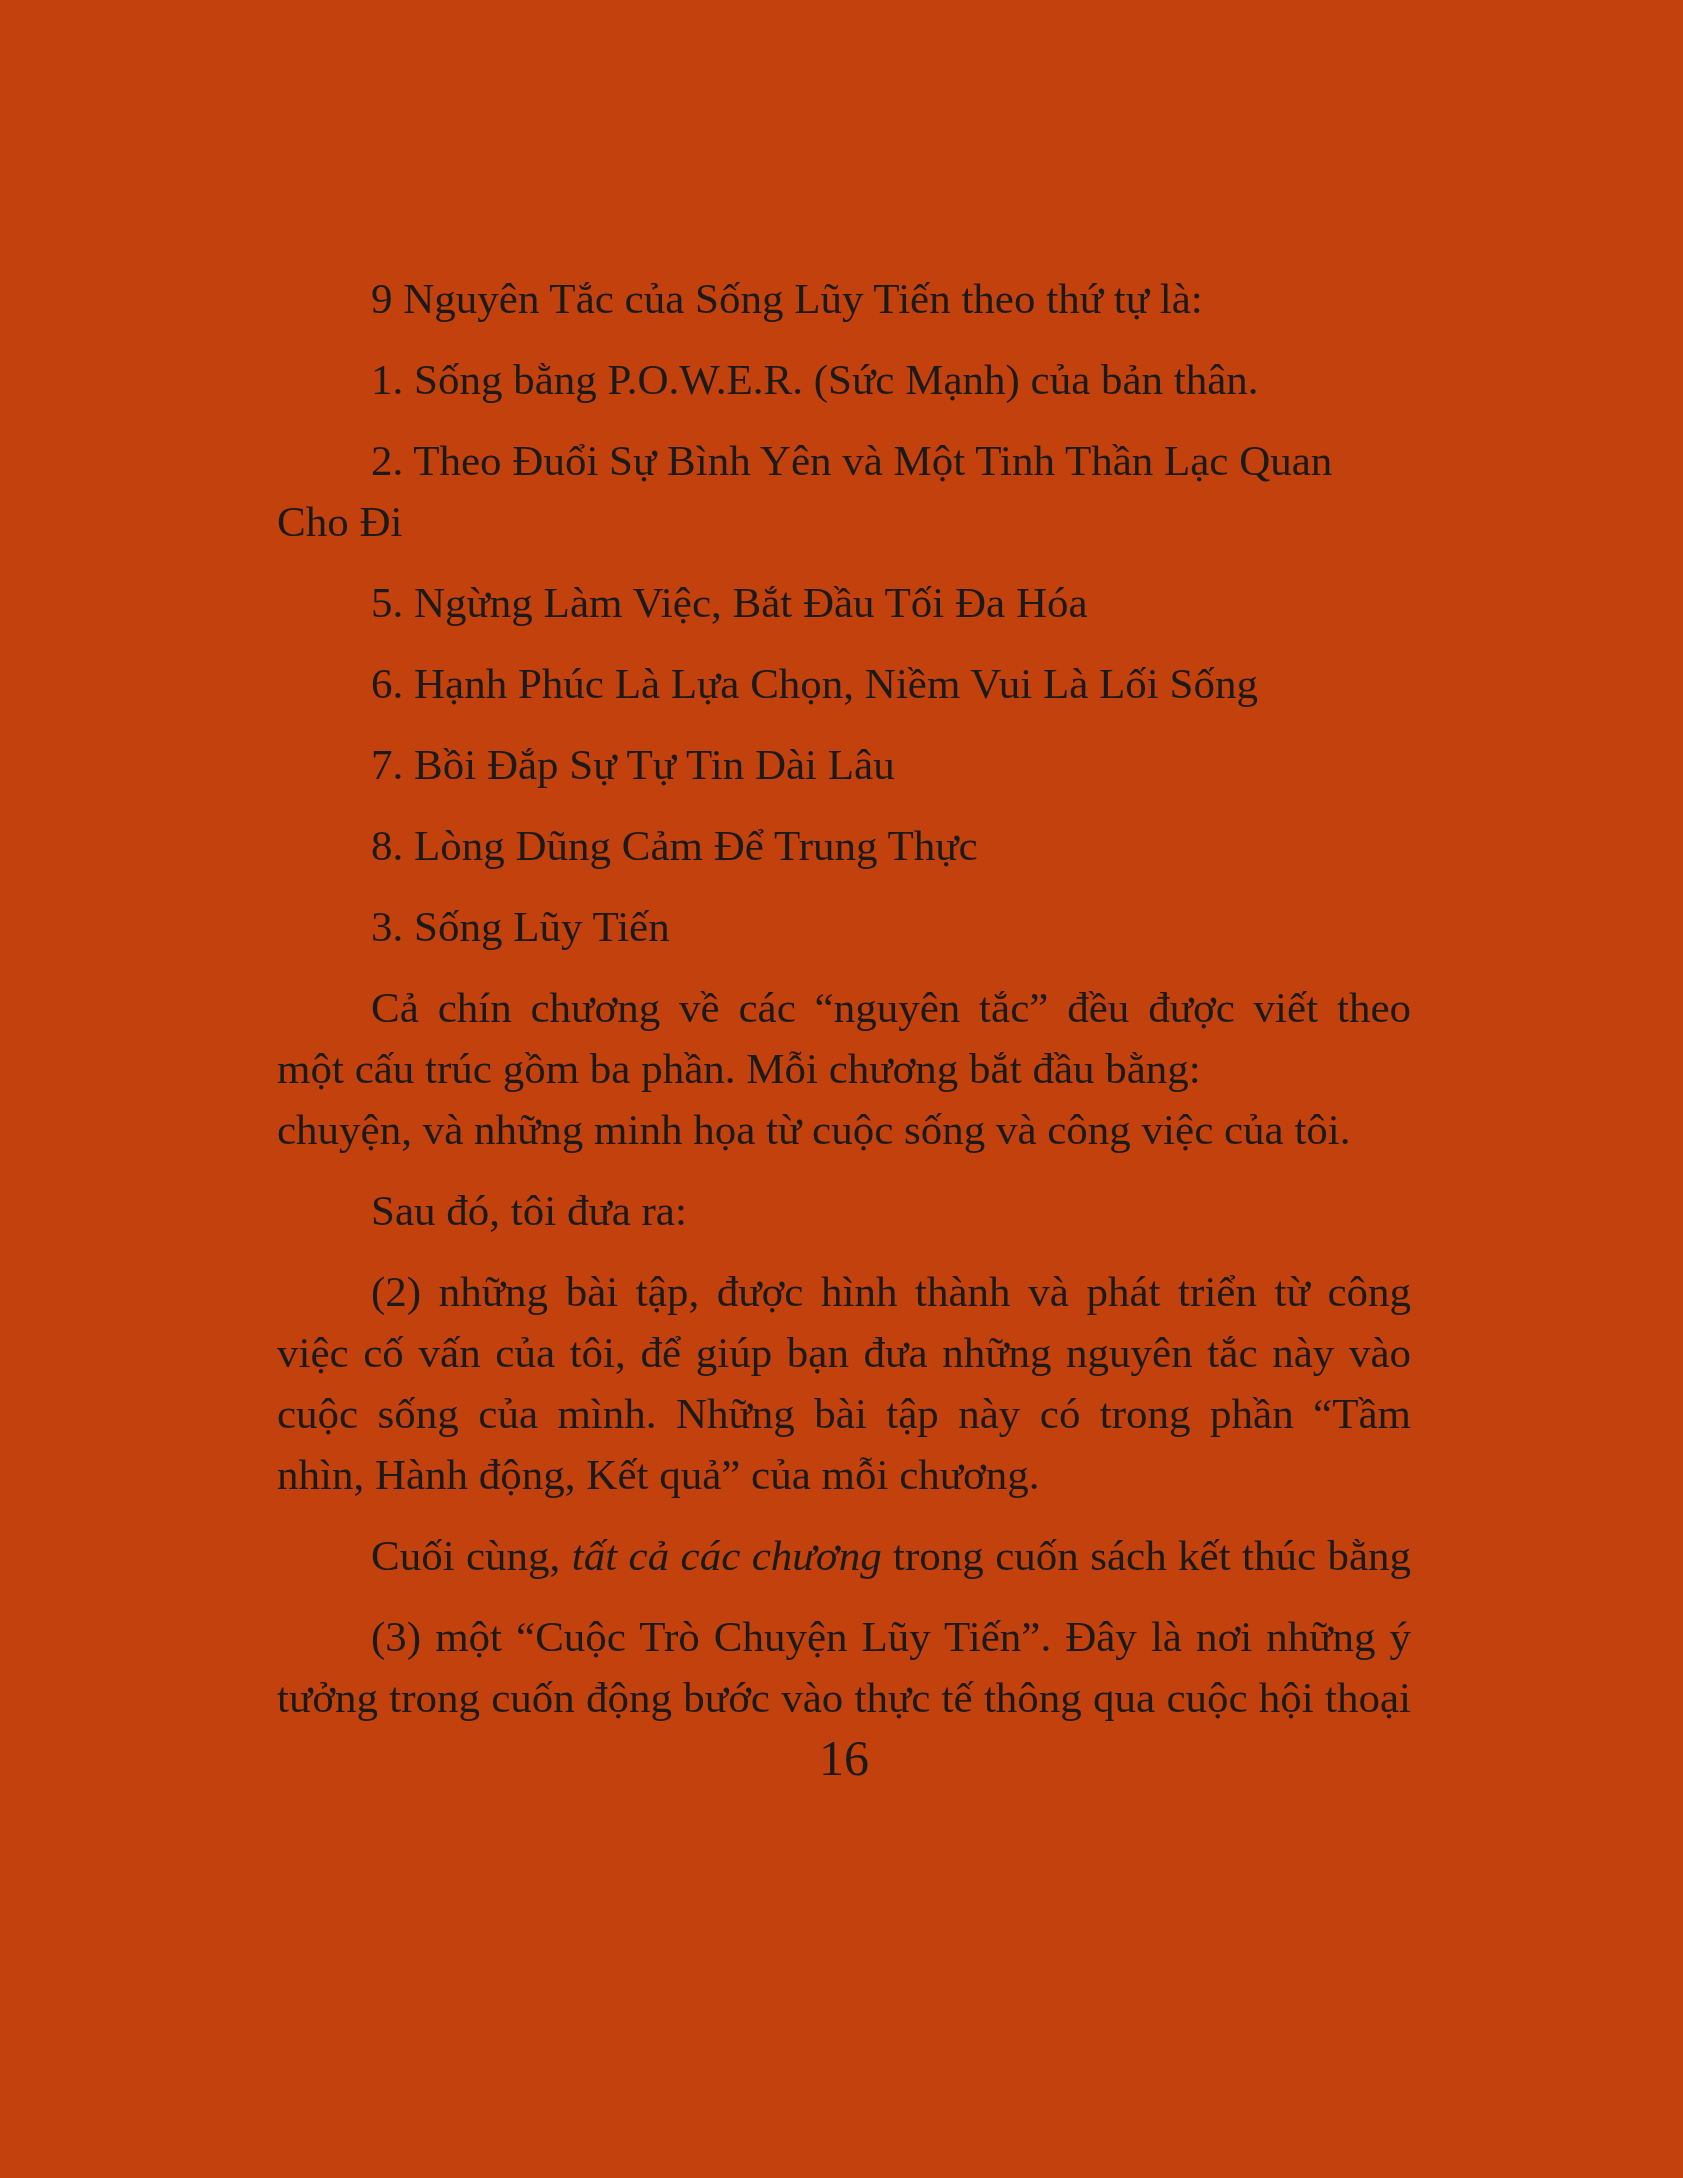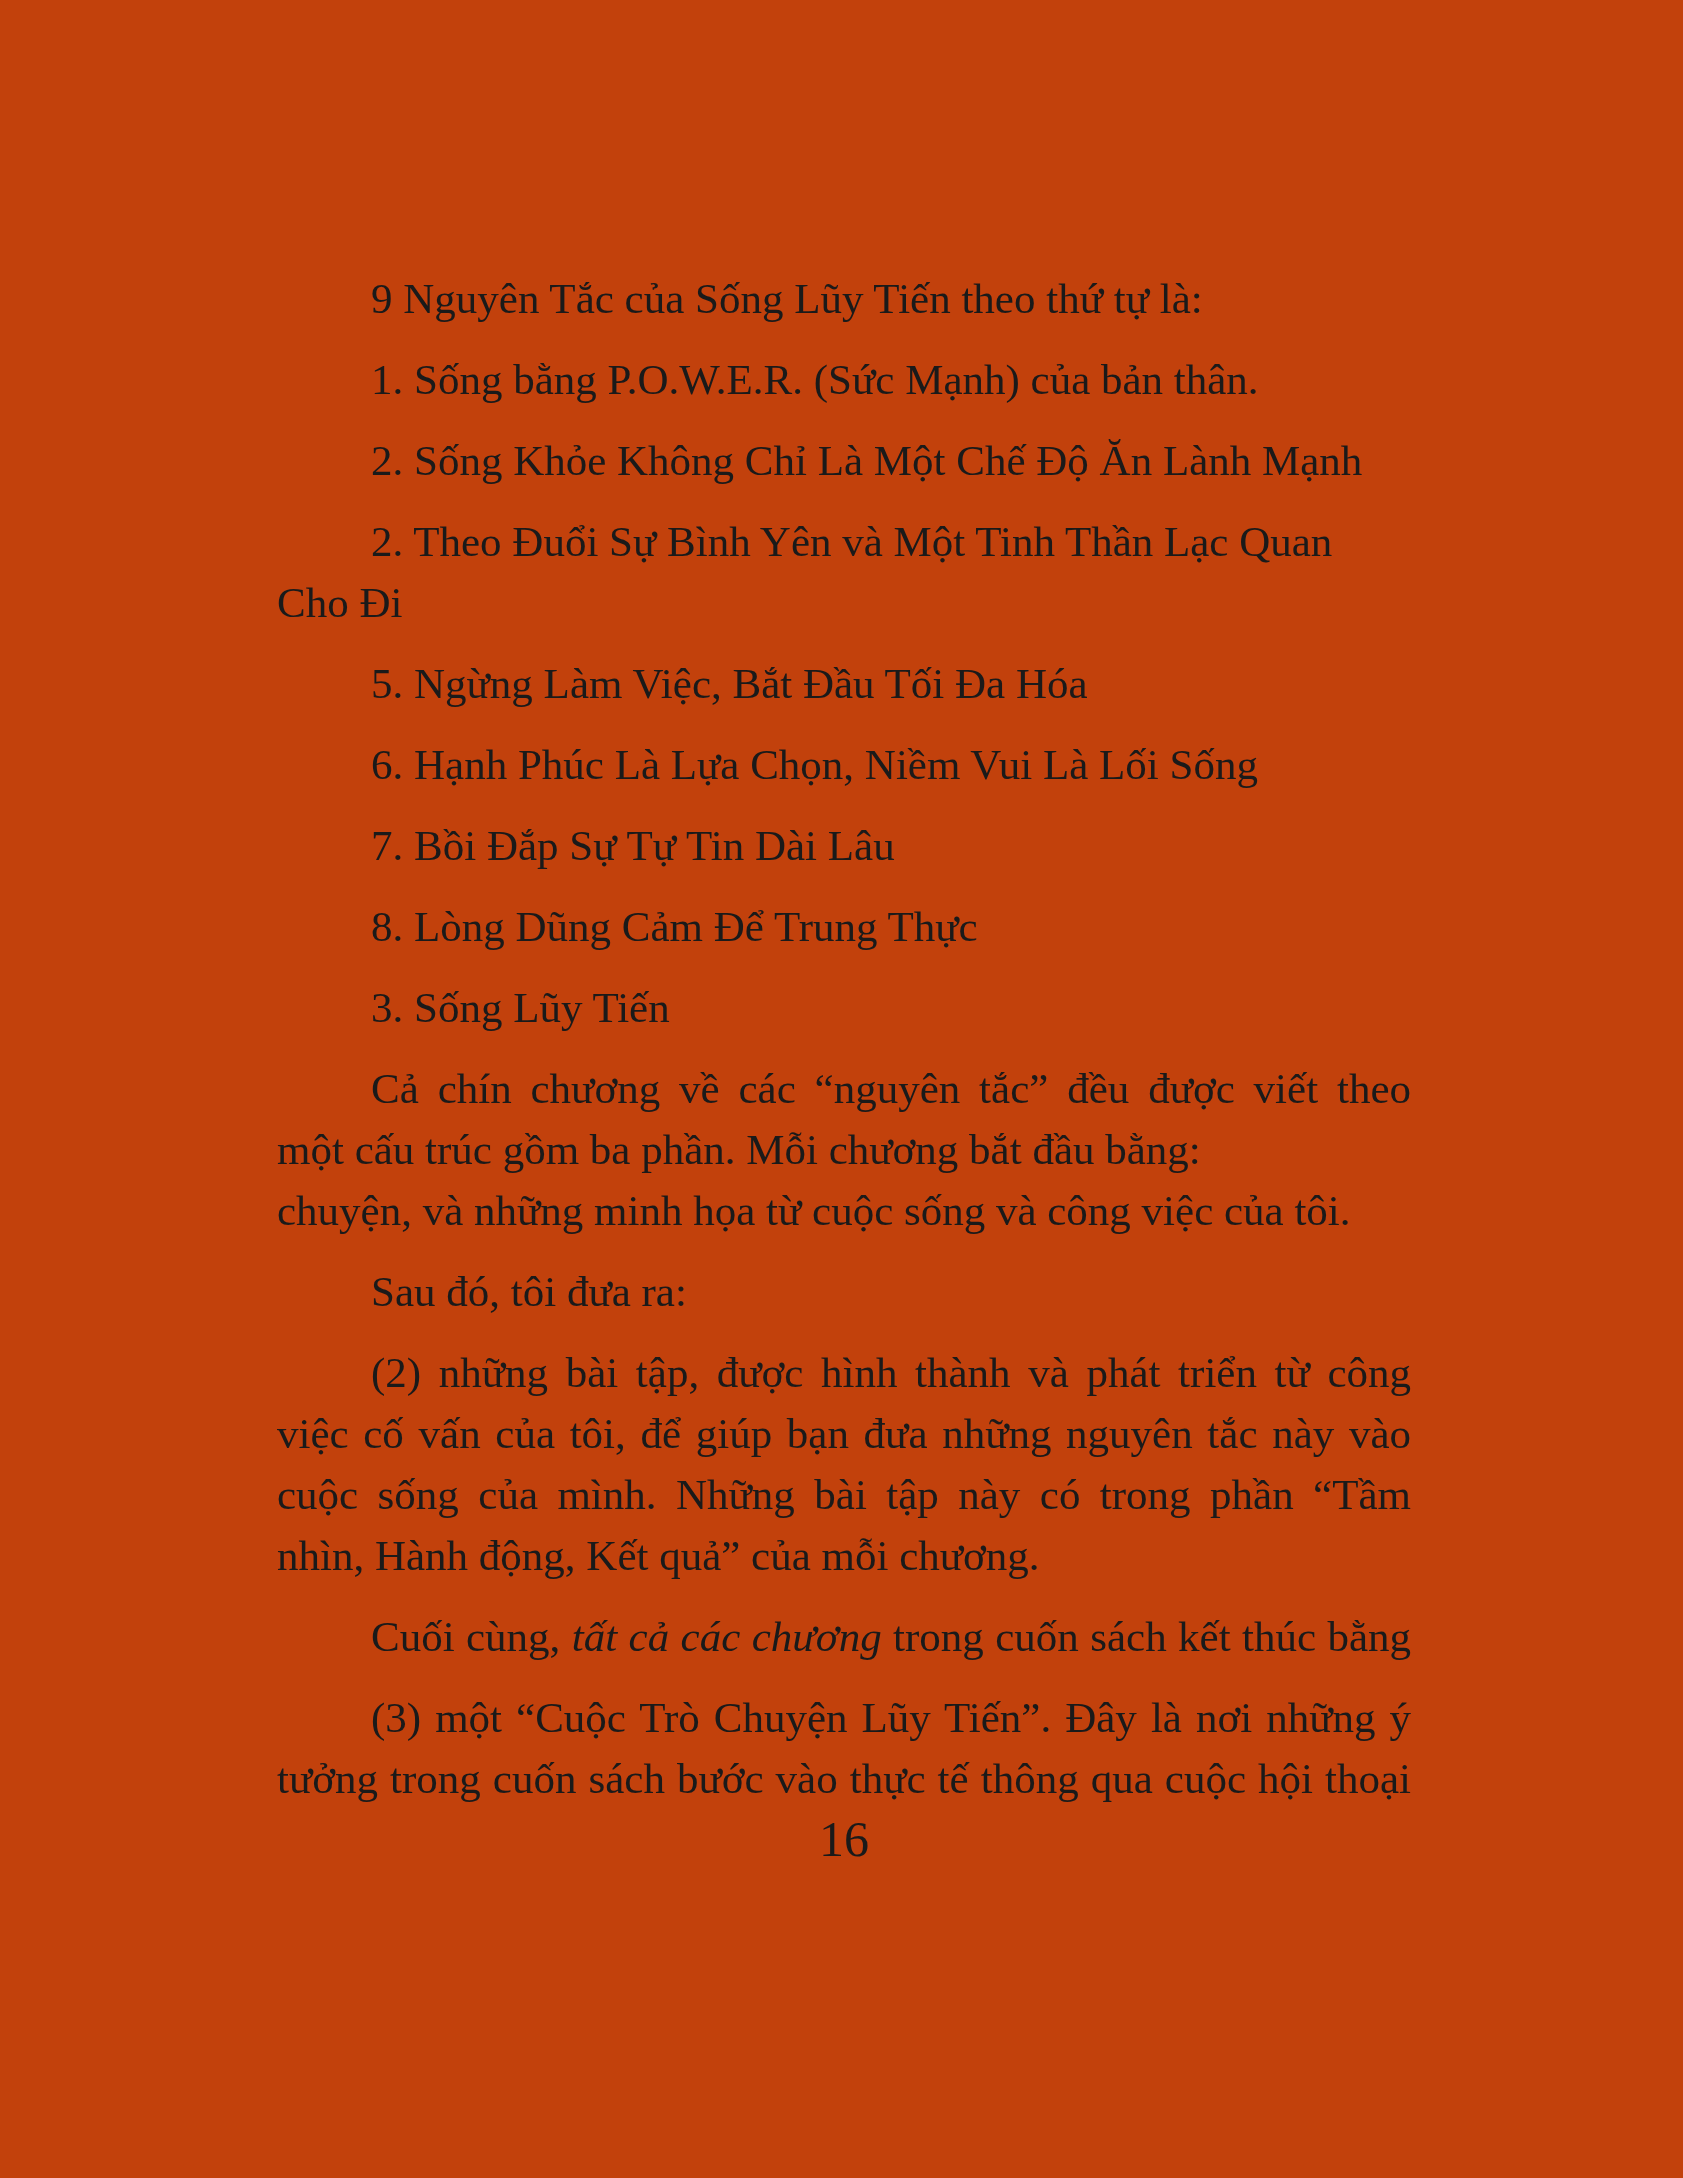--- a/index.html
+++ b/index.html
@@ -33,21 +33,20 @@
   }
 </style>
 </head>
 <body>
 
 <div class="page">
 
   <div class="ln ind">9 Nguyên Tắc của Sống Lũy Tiến theo thứ tự là:</div>
 
   <div class="ln ind gap">1. Sống bằng P.O.W.E.R. (Sức Mạnh) của bản thân.</div>
-  <div class="ln ind gap">2. Sống Khỏe Không Chỉ Là Một Chế Độ Ăn Lành Mạnh</div>
   <div class="ln ind gap">2. Theo Đuổi Sự Bình Yên và Một Tinh Thần Lạc Quan</div>
   <div class="ln">Cho Đi</div>
   <div class="ln ind gap">5. Ngừng Làm Việc, Bắt Đầu Tối Đa Hóa</div>
   <div class="ln ind gap">6. Hạnh Phúc Là Lựa Chọn, Niềm Vui Là Lối Sống</div>
   <div class="ln ind gap">7. Bồi Đắp Sự Tự Tin Dài Lâu</div>
   <div class="ln ind gap">8. Lòng Dũng Cảm Để Trung Thực</div>
   <div class="ln ind gap">3. Sống Lũy Tiến</div>
 
   <div class="ln ind gap fill">Cả chín chương về các “nguyên tắc” đều được viết theo</div>
   <div class="ln">một cấu trúc gồm ba phần. Mỗi chương bắt đầu bằng:</div>
@@ -57,18 +56,18 @@
   <div class="ln ind gap">Sau đó, tôi đưa ra:</div>
 
   <div class="ln ind gap fill">(2) những bài tập, được hình thành và phát triển từ công</div>
   <div class="ln fill">việc cố vấn của tôi, để giúp bạn đưa những nguyên tắc này vào</div>
   <div class="ln fill">cuộc sống của mình. Những bài tập này có trong phần “Tầm</div>
   <div class="ln">nhìn, Hành động, Kết quả” của mỗi chương.</div>
 
   <div class="ln ind gap fill"><span>Cuối cùng, </span><span class="it">tất cả các chương</span><span> trong cuốn sách kết thúc bằng</span></div>
 
   <div class="ln ind gap fill">(3) một “Cuộc Trò Chuyện Lũy Tiến”. Đây là nơi những ý</div>
-  <div class="ln fill">tưởng trong cuốn sách bước vào thực tế thông qua cuộc hội thoại</div>
+  <div class="ln fill">tưởng trong cuốn động bước vào thực tế thông qua cuộc hội thoại</div>
 
   <div class="ln pagenum">16</div>
 
 </div>
 
 
 </body></html>

